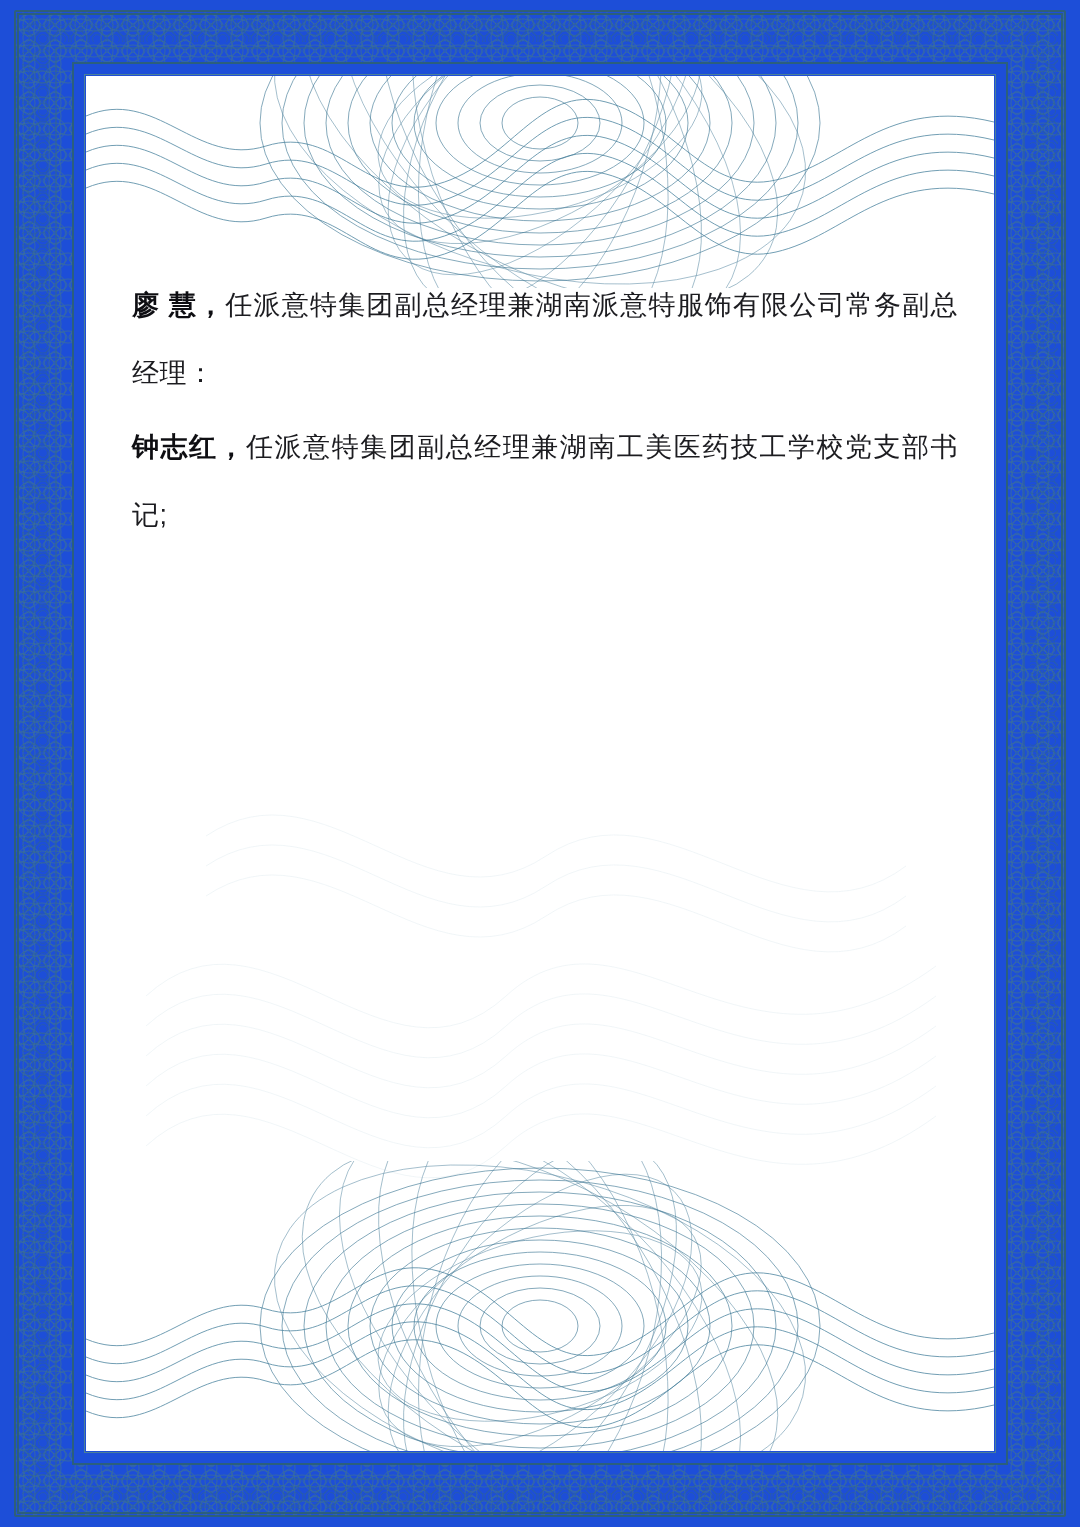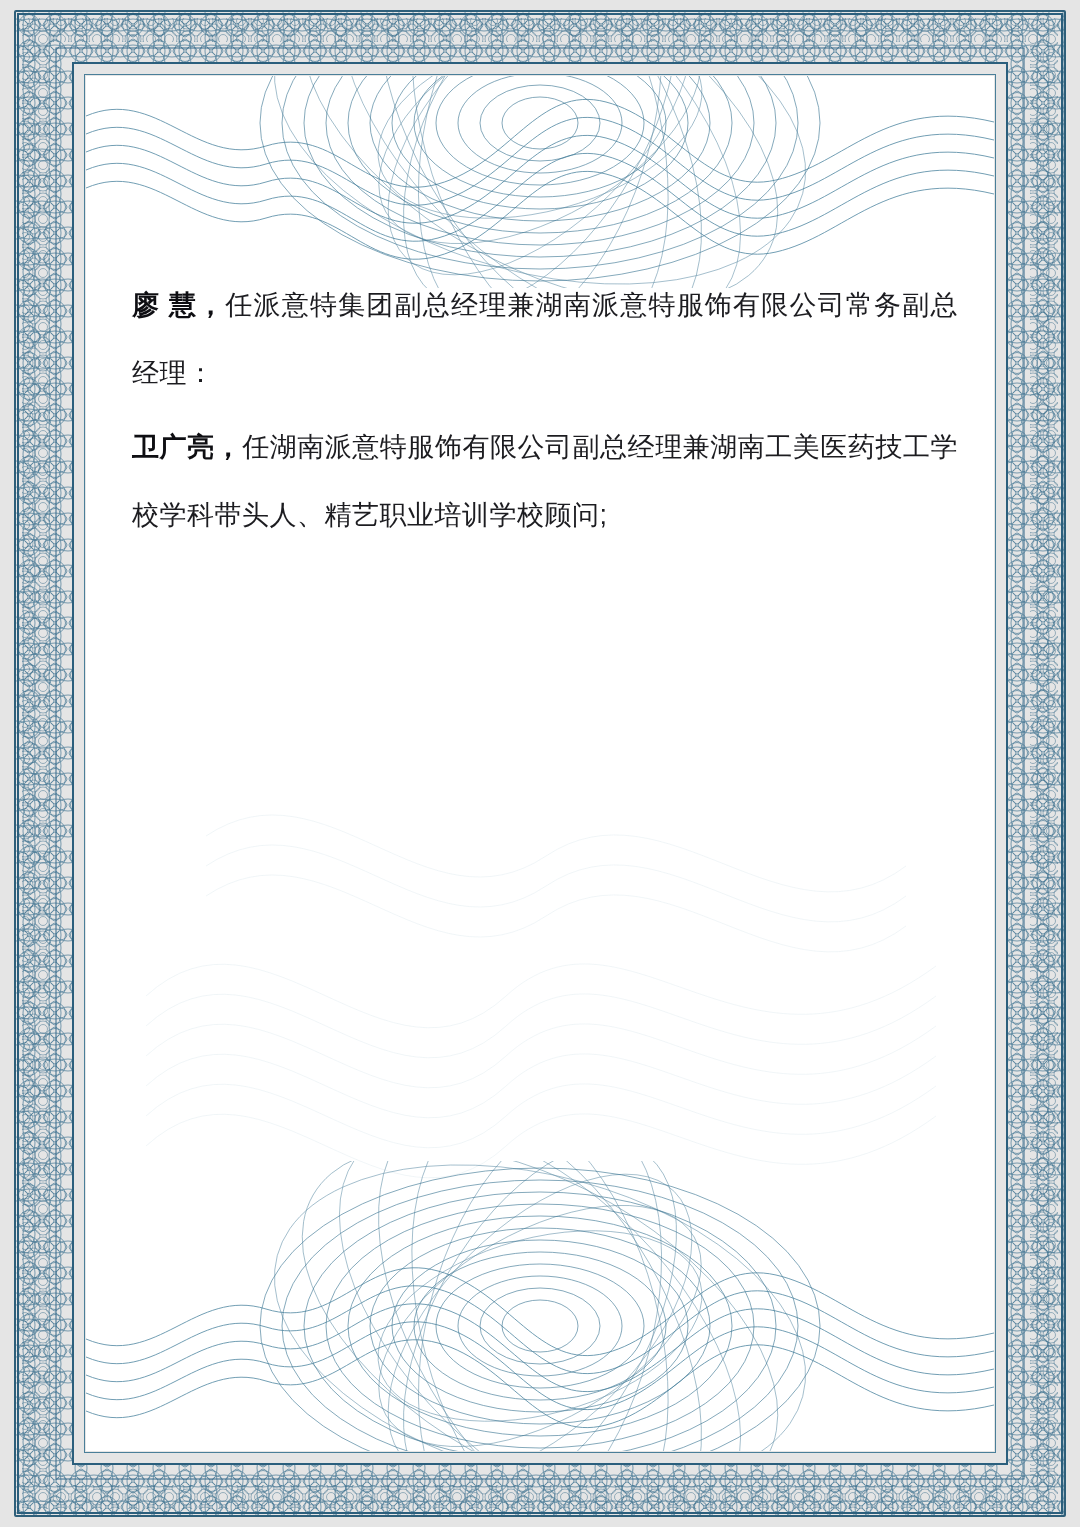--- a/index.html
+++ b/index.html
@@ -7,21 +7,21 @@
     padding: 0;
     background: #ffffff;
   }
   body {
     font-family: "Liberation Sans", "DejaVu Sans", sans-serif;
   }
   .page {
     position: relative;
     width: 1080px;
     height: 1527px;
-    background: #e5e5e5;
+    background: #1d4ed8;
     overflow: hidden;
   }
 
   
   .border-outer {
     position: absolute;
     left: 14px; top: 10px;
     width: 1052px; height: 1507px;
     box-sizing: border-box;
     border: 2px solid #2e5f7a;
@@ -284,21 +284,21 @@
         <path d="M0,134 C70,164 110,82 180,104 C250,126 280,46 352,66 C424,86 452,166 520,148 C588,130 620,54 690,70 C760,86 800,154 908,128"></path>
         <path d="M0,116 C70,146 110,64 180,86 C250,108 280,28 352,48 C424,68 452,148 520,130 C588,112 620,36 690,52 C760,68 800,136 908,110"></path>
         <path d="M0,98 C70,128 110,46 180,68 C250,90 280,10 352,30 C424,50 452,130 520,112 C588,94 620,18 690,34 C760,50 800,118 908,92"></path>
       </g>
     </svg>
 
     <div class="content">
 
       <p class="para"><span class="nm">廖 慧，</span><span>任派意特集团副总经理兼湖南派意特服饰有限公司常务副总经理：</span></p>
 
-
-
-
-      <p class="para"><span class="nm">卫广亮，</span><span>任湖南派意特服饰有限公司副总经理兼湖南工美医药技工学校学科带头人、精艺职业培训学校顾问;</span></p>
+      <p class="para"><span class="nm">钟志红，</span><span>任派意特集团副总经理兼湖南工美医药技工学校党支部书记;</span></p>
+
+
+
 
 
     </div>
   </div>
 </div>
 
 </body></html>

